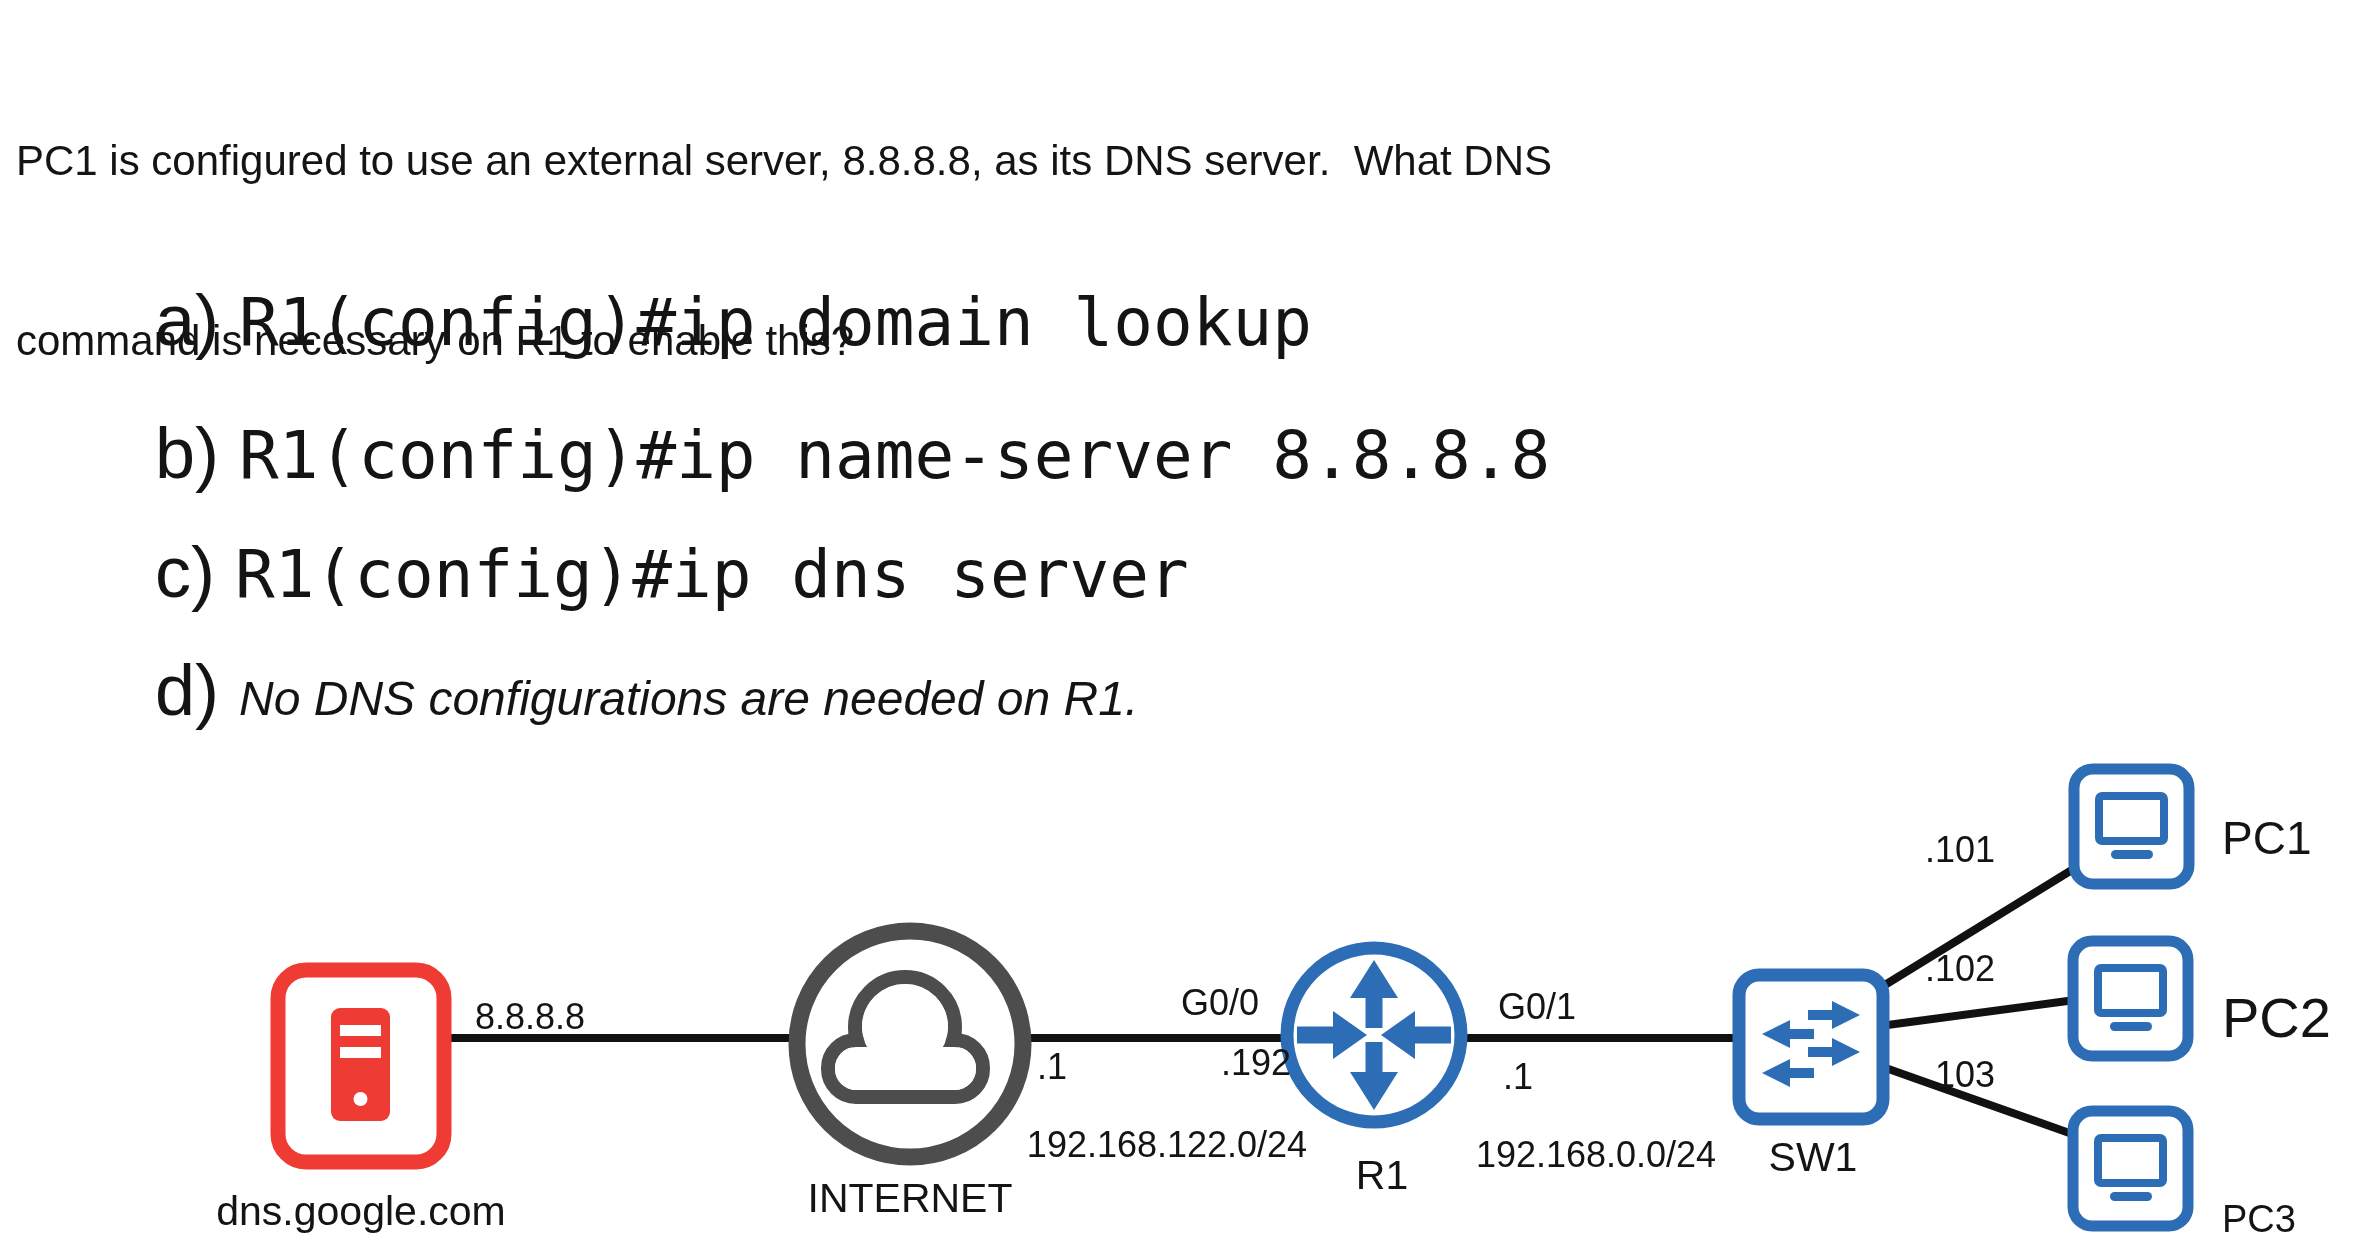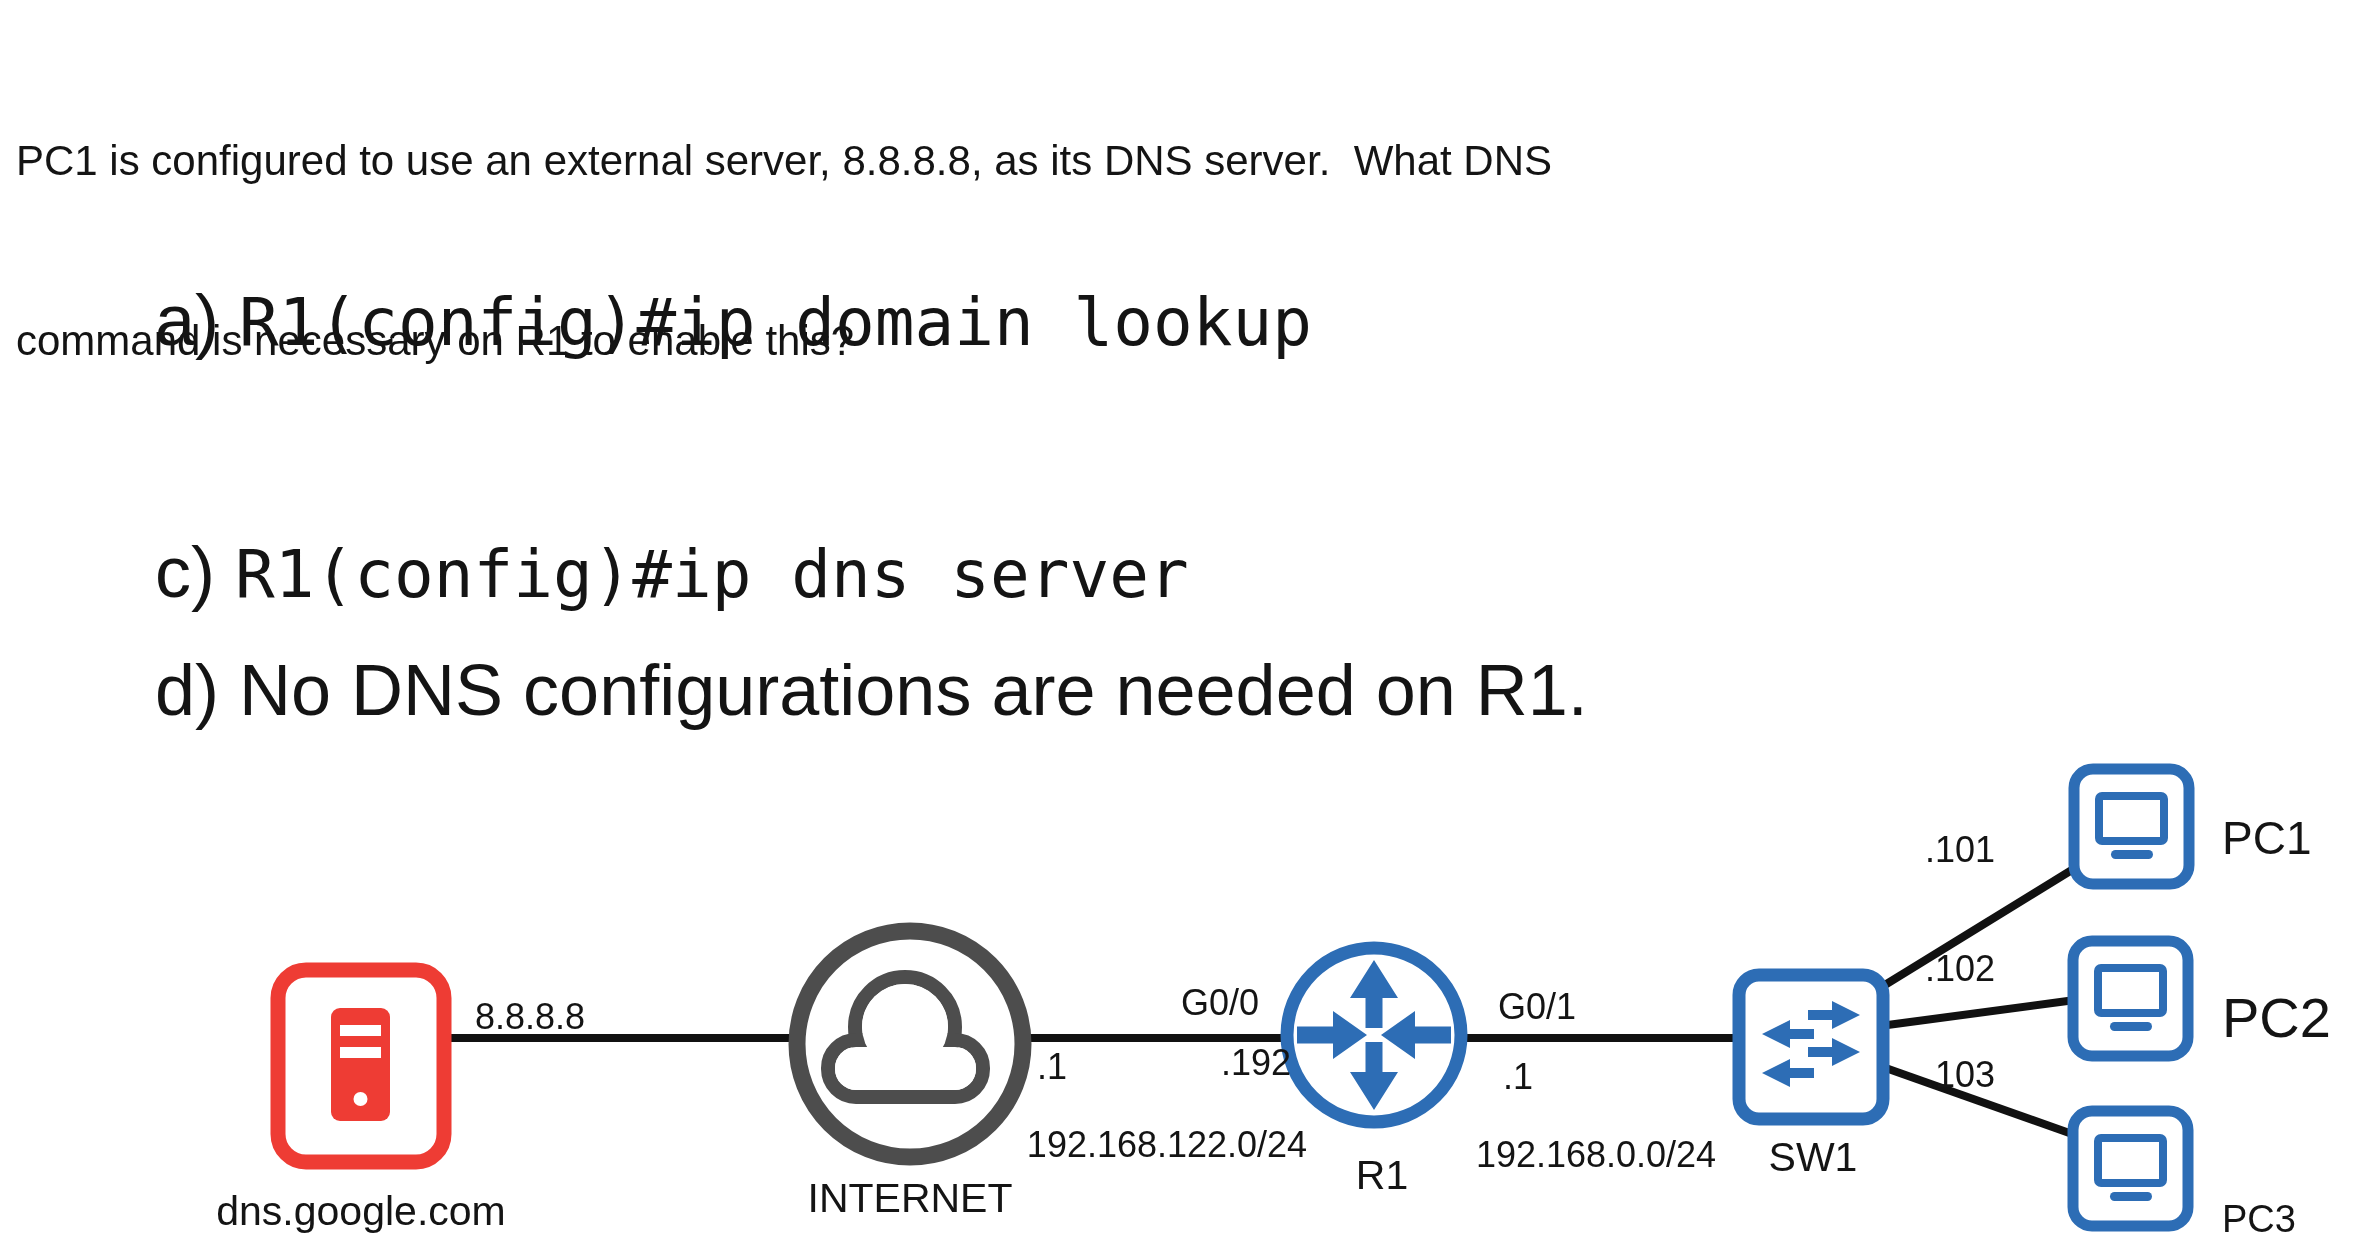--- a/index.html
+++ b/index.html
@@ -7,21 +7,21 @@
         font-family:"Liberation Sans",sans-serif;color:#151515;}
 
   
   .question{position:absolute;left:16px;top:11px;font-size:42px;line-height:60px;
             color:#141414;white-space:pre;}
 
   
   .opt{position:absolute;left:75px;font-size:72px;line-height:80px;white-space:pre;color:#141414;}
   .opt .letter{font-family:"Liberation Sans",sans-serif;margin-right:20px;}
   .opt .cmd{font-family:"DejaVu Sans Mono","Liberation Mono",monospace;font-size:66px;}
-  .opt .plain{font-family:"Liberation Sans",sans-serif;font-size:72px;}
+  .opt .plain{font-family:"Liberation Sans",sans-serif;font-size:48px;font-style:italic;}
   #opt-a{top:200px;} #opt-b{top:333px;} #opt-c{top:452px;} #opt-d{top:570px;}
 
   
   .wires{position:absolute;left:0;top:0;width:2355px;height:1247px;}
   .node{position:absolute;}
   .node svg{display:block;}
 
   .dlabel{position:absolute;font-size:36px;line-height:1;color:#141414;white-space:pre;}
   .nlabel{position:absolute;font-size:41px;line-height:1;color:#141414;white-space:pre;}
   .ctr{transform:translateX(-50%);}
@@ -32,20 +32,23 @@
 
 <div id="page">
 
   <div class="question">
     <div>PC1 is configured to use an external server, 8.8.8.8, as its DNS server.  What DNS</div>
     <div>command is necessary on R1 to enable this?</div>
   </div>
 
   <div id="opt-a" class="opt">
     <span class="letter">a)</span><span class="cmd">R1(config)#ip domain lookup</span>
+  </div>
+  <div id="opt-b" class="opt">
+    <span class="letter">b)</span><span class="cmd">R1(config)#ip name-server 8.8.8.8</span>
   </div>
   <div id="opt-c" class="opt">
     <span class="letter">c)</span><span class="cmd">R1(config)#ip dns server</span>
   </div>
   <div id="opt-d" class="opt">
     <span class="letter">d)</span><span class="plain">No DNS configurations are needed on R1.</span>
   </div>
 
   <div>
 

